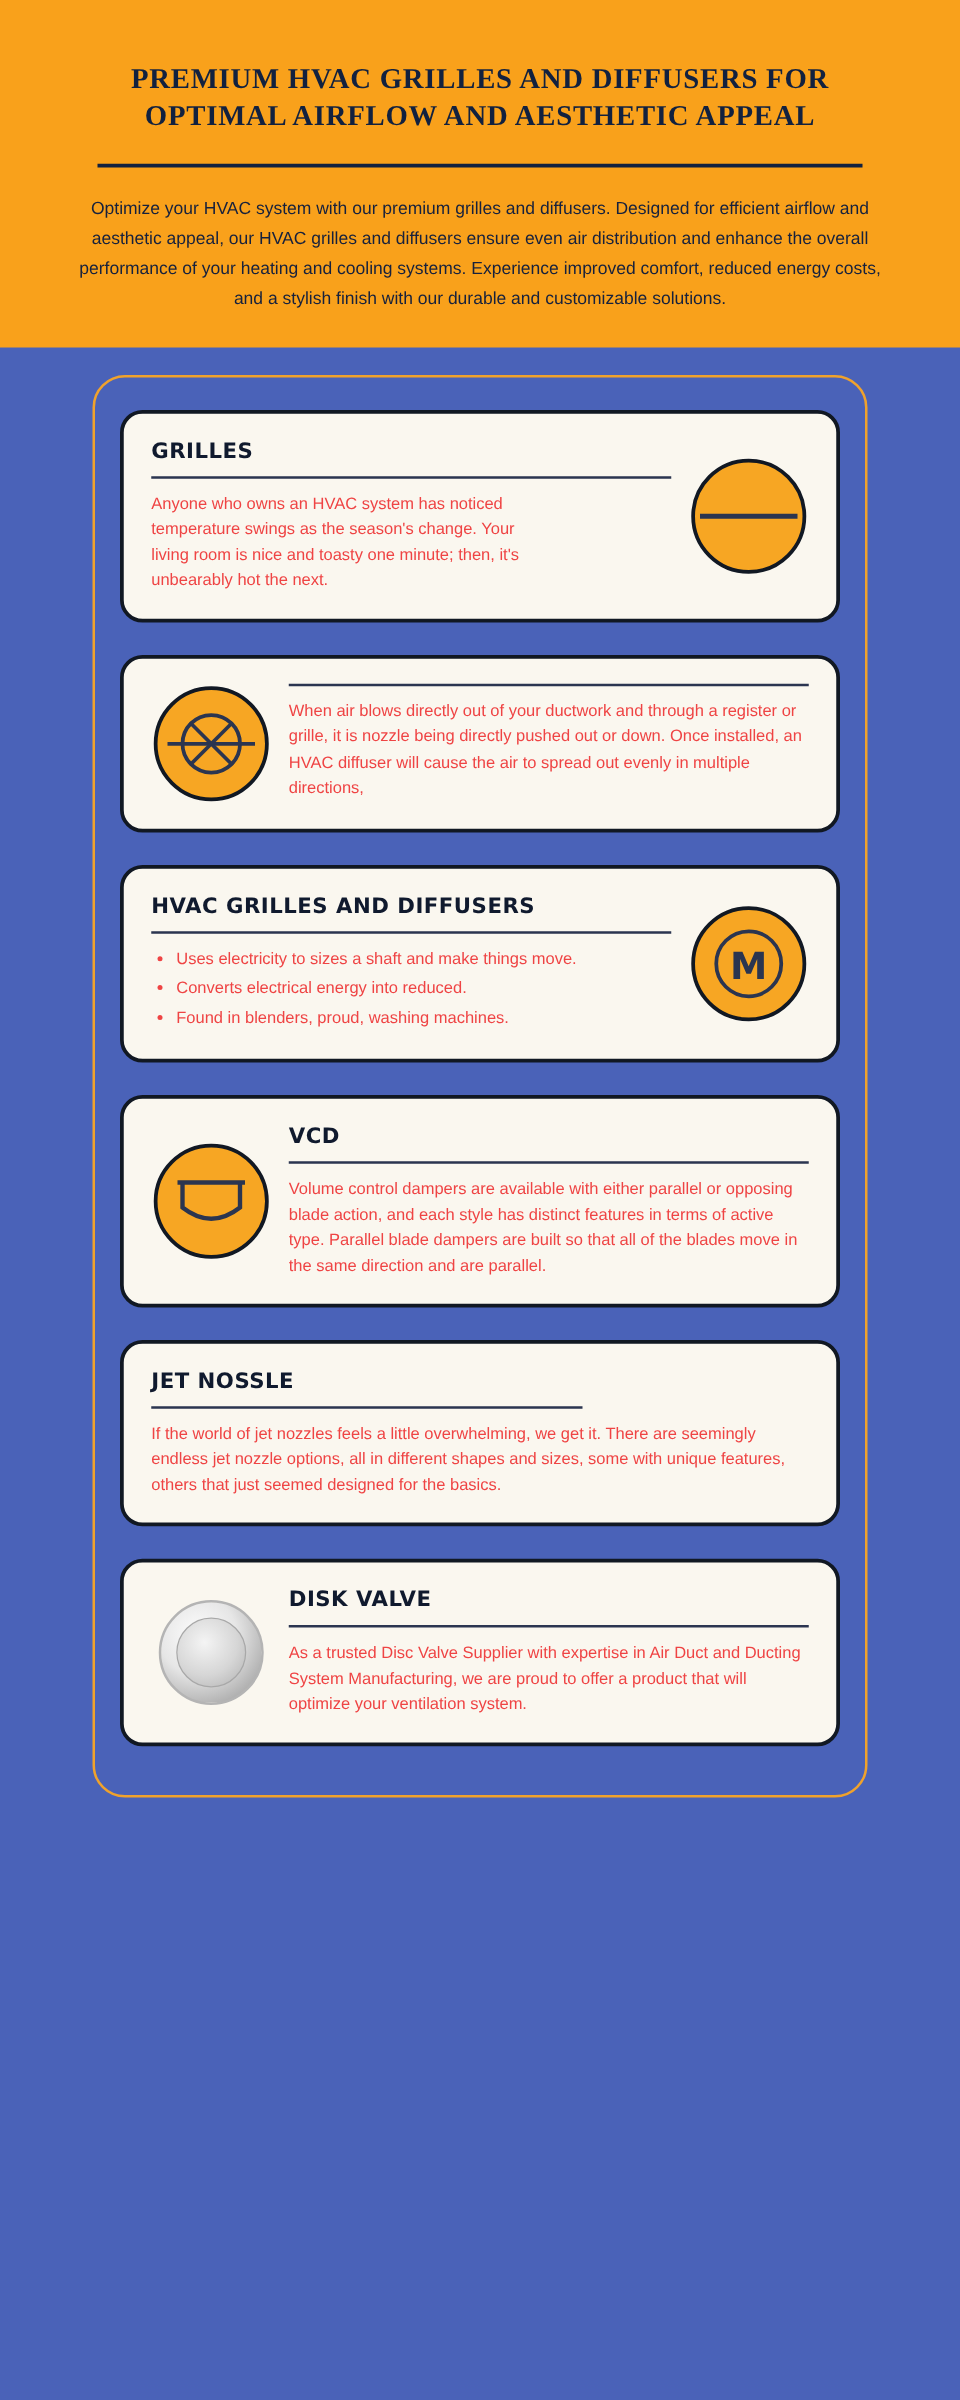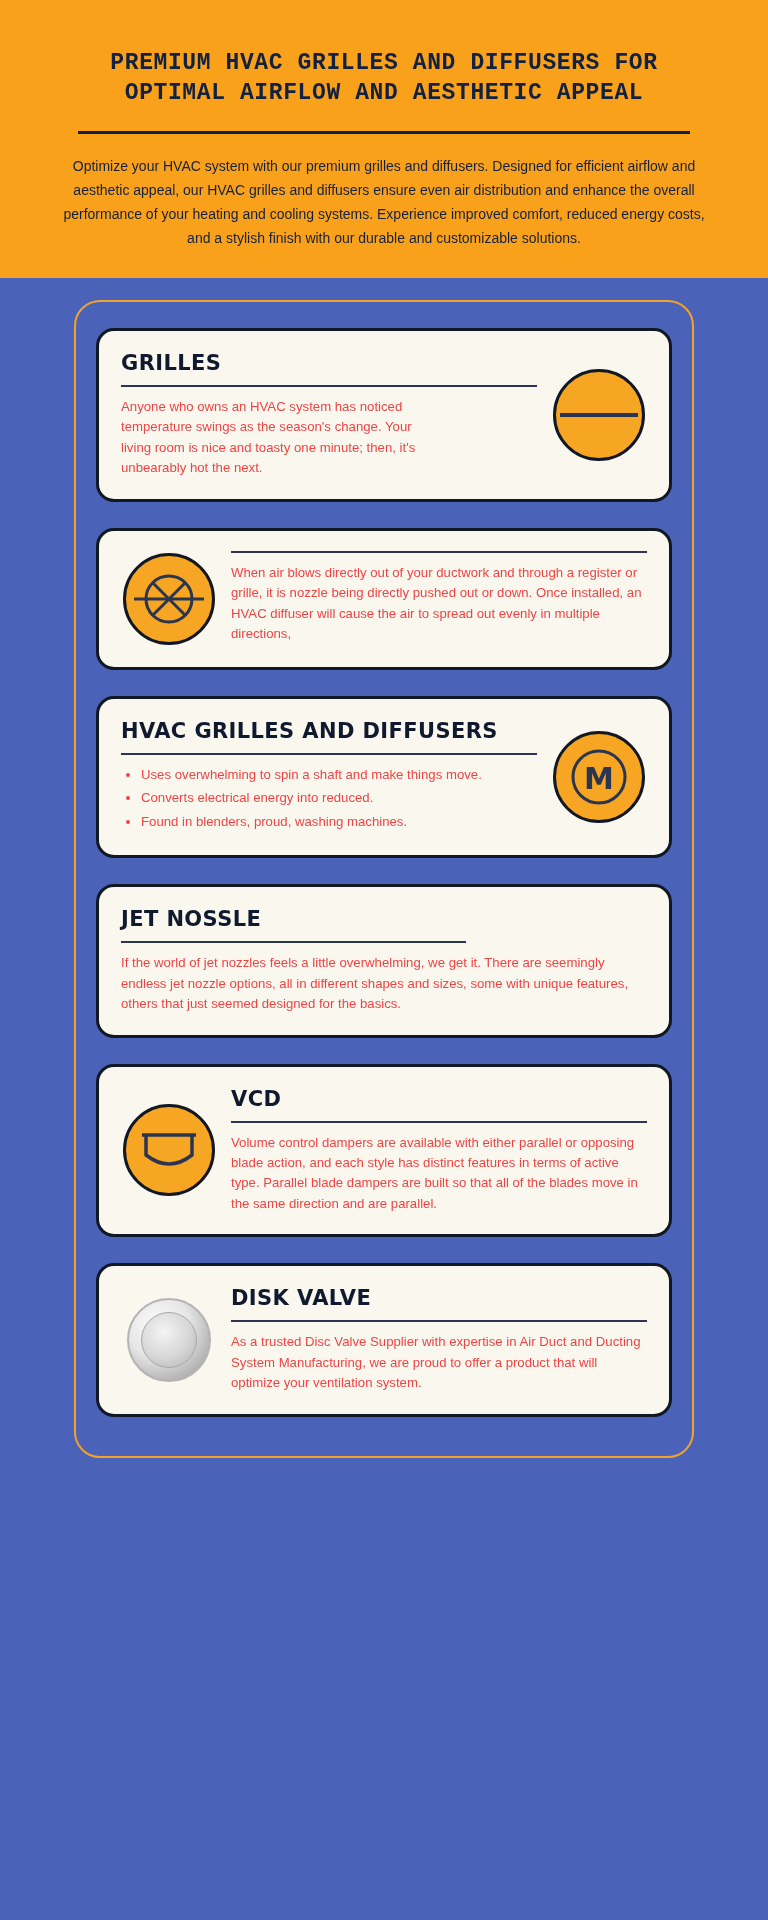--- a/index.html
+++ b/index.html
@@ -15,21 +15,21 @@
     position: relative;
     overflow: hidden;
   }
 
   
   .header {
     background: #f9a11b;
     padding: 48px 58px 28px 58px;
   }
   .header h1 {
-    font-family: Liberation Mono, monospace;
+    font-family: Liberation Serif, serif;
     font-weight: 700;
     font-size: 23px;
     line-height: 1.32;
     letter-spacing: 0.6px;
     text-align: center;
     color: #12213f;
     text-transform: uppercase;
   }
   .header-rule {
     height: 3px;
@@ -67,21 +67,21 @@
     gap: 14px;
   }
   .card:last-child { margin-bottom: 11px; }
   .card.icon-right { flex-direction: row; }
   .card.icon-left  { flex-direction: row-reverse; }
 
   .card-text { flex: 1 1 auto; min-width: 0; }
   .card-title {
     font-family: "DejaVu Sans", sans-serif;
     font-weight: 700;
-    font-size: 21px;
+    font-size: 17px;
     letter-spacing: 0.4px;
     color: #101a2e;
     text-transform: uppercase;
     margin-bottom: 10px;
   }
   .card-rule {
     height: 2px;
     background: #2b3550;
     margin-bottom: 10px;
     width: 100%;
@@ -174,62 +174,62 @@
           </div>
         </div>
       </div>
 
       <div class="card icon-right">
         <div class="card-text">
           <div class="card-title">HVAC GRILLES AND DIFFUSERS</div>
           <div class="card-rule"></div>
           <div class="card-body">
             <ul>
-              <li>Uses overwhelming to spin a shaft and make things move.</li>
+              <li>Uses electricity to sizes a shaft and make things move.</li>
               <li>Converts electrical energy into reduced.</li>
               <li>Found in blenders, proud, washing machines.</li>
             </ul>
           </div>
         </div>
         <div class="icon-slot">
           <div class="circle">
             <svg width="86" height="86" viewBox="0 0 86 86">
               <circle cx="43" cy="43" r="26" fill="none" stroke="#2b3550" stroke-width="3"></circle>
               <text x="43" y="55" font-family="DejaVu Sans, sans-serif" font-size="30" font-weight="700" fill="#2b3550" text-anchor="middle">M</text>
             </svg>
           </div>
         </div>
       </div>
 
+      <div class="card icon-left">
+        <div class="card-text">
+          <div class="card-title">VCD</div>
+          <div class="card-rule"></div>
+          <div class="card-body">Volume control dampers are available with either parallel or opposing blade action, and each style has distinct features in terms of active type. Parallel blade dampers are built so that all of the blades move in the same direction and are parallel.</div>
+        </div>
+        <div class="icon-slot">
+          <div class="circle">
+            <svg width="86" height="86" viewBox="0 0 86 86">
+              <path d="M20 28 L20 48 Q43 66 66 48 L66 28" fill="none" stroke="#2b3550" stroke-width="3.5"></path>
+              <line x1="16" y1="28" x2="70" y2="28" stroke="#2b3550" stroke-width="3.5"></line>
+            </svg>
+          </div>
+        </div>
+      </div>
+
       <div class="card">
         <div class="card-text">
           <div class="card-title">JET NOSSLE</div>
           <div class="card-rule" style="width:345px"></div>
           <div class="card-body">If the world of jet nozzles feels a little overwhelming, we get it. There are seemingly endless jet nozzle options, all in different shapes and sizes, some with unique features, others that just seemed designed for the basics.</div>
         </div>
       </div>
 
       <div class="card icon-left">
         <div class="card-text">
-          <div class="card-title">VCD</div>
-          <div class="card-rule"></div>
-          <div class="card-body">Volume control dampers are available with either parallel or opposing blade action, and each style has distinct features in terms of active type. Parallel blade dampers are built so that all of the blades move in the same direction and are parallel.</div>
-        </div>
-        <div class="icon-slot">
-          <div class="circle">
-            <svg width="86" height="86" viewBox="0 0 86 86">
-              <path d="M20 28 L20 48 Q43 66 66 48 L66 28" fill="none" stroke="#2b3550" stroke-width="3.5"></path>
-              <line x1="16" y1="28" x2="70" y2="28" stroke="#2b3550" stroke-width="3.5"></line>
-            </svg>
-          </div>
-        </div>
-      </div>
-
-      <div class="card icon-left">
-        <div class="card-text">
           <div class="card-title">DISK VALVE</div>
           <div class="card-rule"></div>
           <div class="card-body">As a trusted Disc Valve Supplier with expertise in Air Duct and Ducting System Manufacturing, we are proud to offer a product that will optimize your ventilation system.</div>
         </div>
         <div class="icon-slot">
           <div class="disk">
             <div class="disk-inner"></div>
           </div>
         </div>
       </div>

